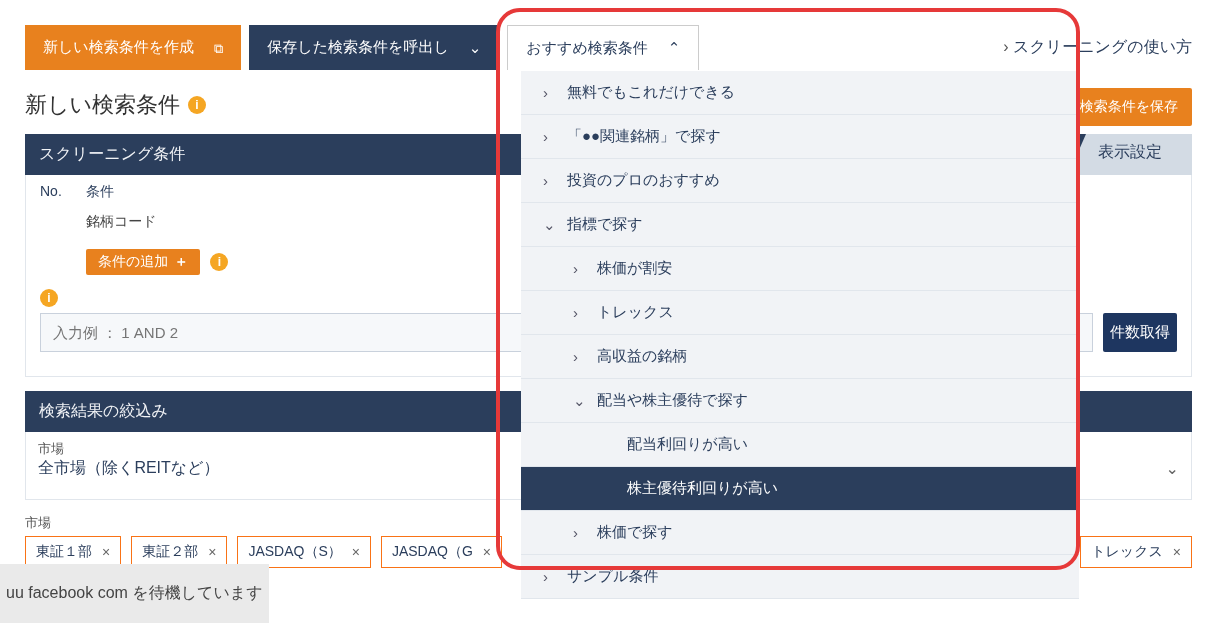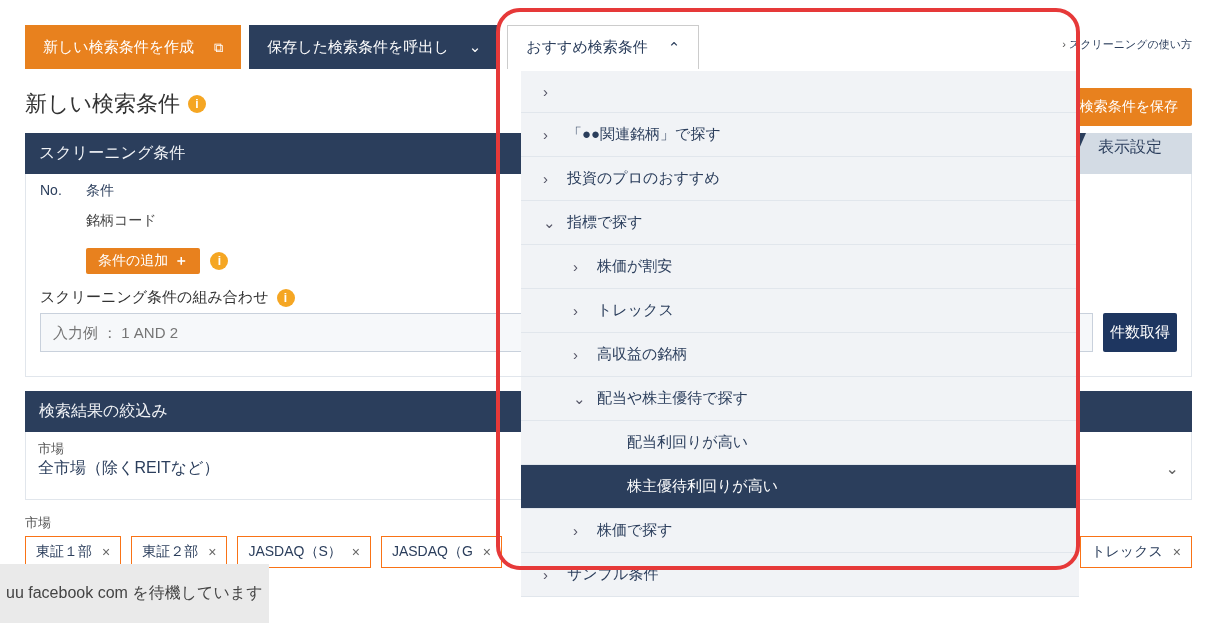--- a/index.html
+++ b/index.html
@@ -36,21 +36,21 @@
     background: #fff;
     color: #2b3e5c;
     border: 1px solid #ccc;
     border-bottom: none;
   }
   .help-link {
     margin-left: auto;
     color: #2b3e5c;
     padding: 12px 0;
     cursor: pointer;
-    font-size: 11px;
+    font-size: 16px;
   }
   .help-link::before { content: "› "; color:#555; }
 
   .page-title-row {
     display: flex;
     align-items: center;
     gap: 8px;
     margin: 8px 0 14px;
   }
   .page-title {
@@ -93,23 +93,23 @@
     width: 100%;
     position: relative;
   }
   .display-setting {
     position: absolute;
     right: 0;
     top: 0;
     bottom: 0;
     background: #d3dbe4;
     color: #2b3e5c;
-    padding: 16px 30px;
-    display: flex;
-    align-items: flex-end;
+    padding: 8px 30px;
+    display: flex;
+    align-items: flex-start;
     clip-path: polygon(18px 0, 100% 0, 100% 100%, 0 100%);
   }
 
   .cond-table {
     border: 1px solid #e1e6ec;
     border-top: none;
     padding-bottom: 10px;
   }
   .cond-row-head {
     display: flex;
@@ -294,20 +294,21 @@
     <span>おすすめ検索条件</span>
     <span>⌃</span>
   </div>
   <div class="help-link">
     <span>スクリーニングの使い方</span>
   </div>
 
   <div class="reco-panel" id="reco-panel">
       <div class="reco-item depth0">
         <span class="chev">›</span>
+        <span>無料でもこれだけできる</span>
       </div>
       <div class="reco-item depth0">
         <span class="chev">›</span>
         <span>「●●関連銘柄」で探す</span>
       </div>
       <div class="reco-item depth0">
         <span class="chev">›</span>
         <span>投資のプロのおすすめ</span>
       </div>
       <div class="reco-item depth0">
@@ -376,21 +377,20 @@
     </div>
     <div class="add-cond-row">
       <div class="orange-btn">
         <span>条件の追加</span>
         <span class="icon-plus"></span>
       </div>
       <span class="info-icon">i</span>
     </div>
 
     <div class="combo-label-row">
-      <span>スクリーニング条件の組み合わせ</span>
       <span class="info-icon">i</span>
     </div>
     <div class="combo-input-row">
       <input class="combo-input" placeholder="入力例 ： 1 AND 2" style="">
       <div class="navy-btn">
         <span>件数取得</span>
       </div>
     </div>
   </div>
 </div>

